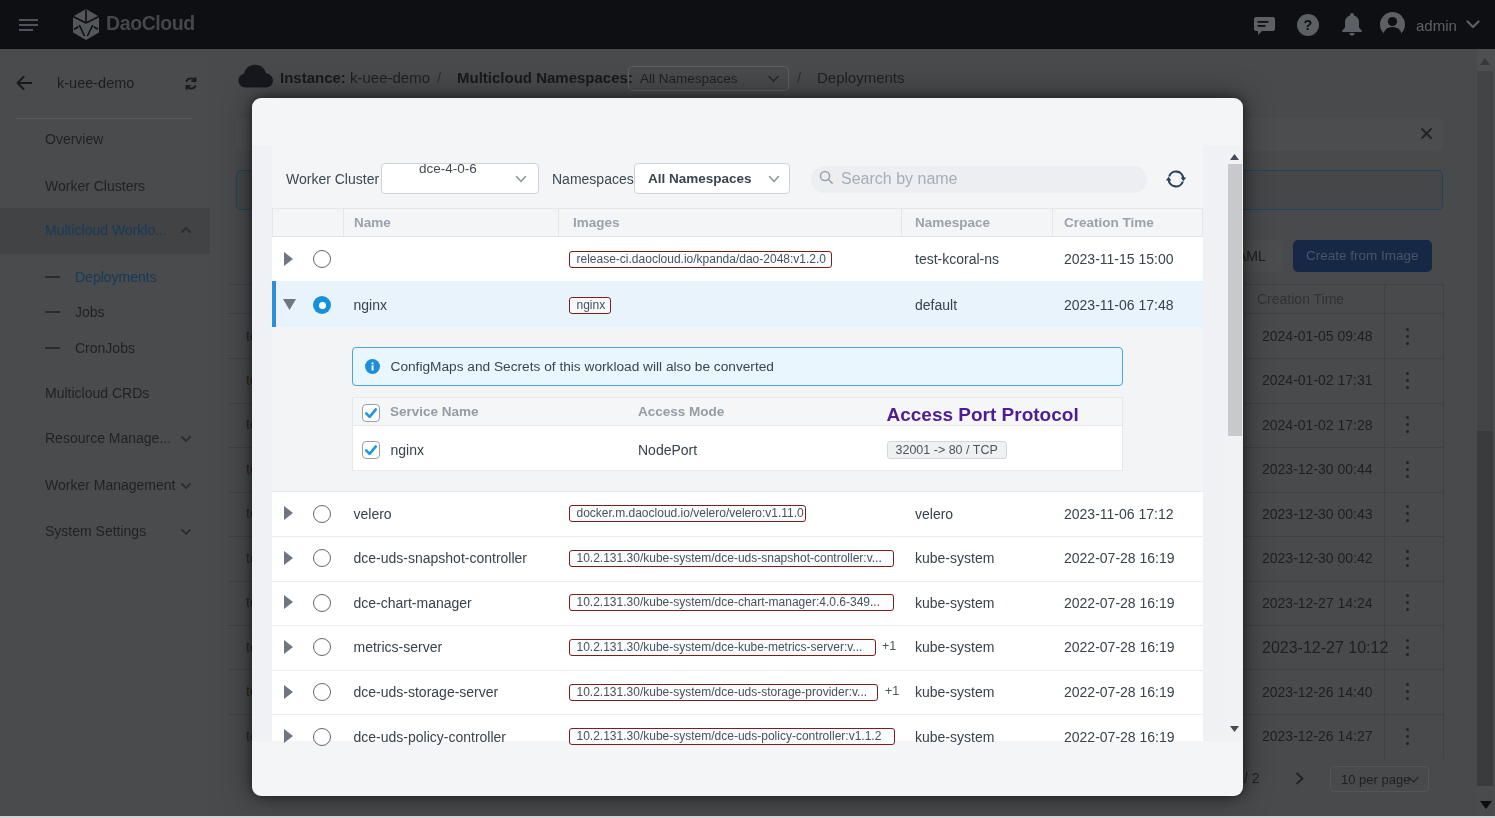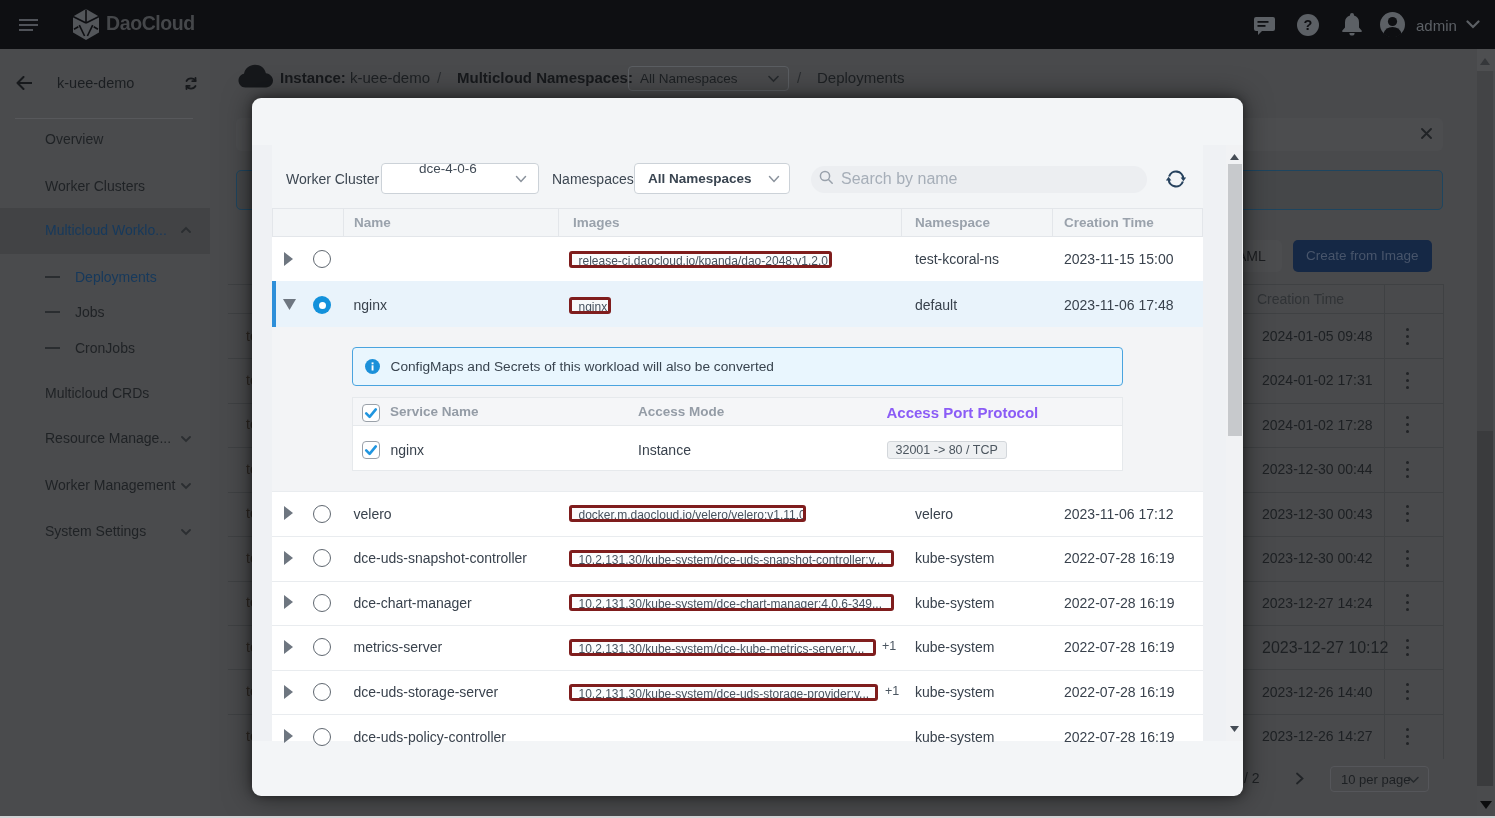--- a/index.html
+++ b/index.html
@@ -20,21 +20,21 @@
   .dots3 { position:absolute; width:3px; }
   .dots3 i { display:block; width:3.4px; height:3.4px; border-radius:50%; background:#212326; margin:0 0 3.4px 0; }
   
   #modal { position:absolute; left:252px; top:98px; width:991px; height:698px;
     background:#f3f5f7; border-radius:9px; box-shadow:0 0 28px rgba(0,0,0,0.5), 0 0 9px rgba(0,0,0,0.4);
     overflow:hidden; }
   #mhead { position:absolute; left:0; top:0; width:991px; height:47px; background:#fff;
     border-bottom:1px solid #edf0f3; }
   #mfoot { position:absolute; left:0; top:643px; width:991px; height:55px; background:#fff; }
   .seltext { font-size:13.5px; color:#414b56; }
-  .tag { position:absolute; height:17px; line-height:15.5px; border:3px solid #7f1d1d; background:#fbfcfd;
+  .tag { position:absolute; height:17px; line-height:15.5px; border:1px solid #7f1d1d; background:#fbfcfd;
     border-radius:3px; font-size:12px; color:#47525e; padding:0 0 0 7px; overflow:hidden; white-space:nowrap; }
   .rowname { position:absolute; left:101.5px; font-size:14px; color:#39424d; white-space:nowrap; }
   .rowns { position:absolute; left:663px; font-size:14px; color:#39424d; }
   .rowdt { position:absolute; left:812px; font-size:14px; color:#39424d; }
   .tri-r { position:absolute; width:0; height:0; border-top:7.5px solid transparent;
     border-bottom:7.5px solid transparent; border-left:9.5px solid #6e7680; }
   .radio { position:absolute; width:18px; height:18px; border-radius:50%;
     border:1.6px solid #5f6770; background:#fff; }
   .hline { position:absolute; background:#e9ecef; height:1px; }
   .chk { position:absolute; width:18px; height:17.5px; background:#fff; border:1.5px solid #9aa1a9; border-radius:4px; }
@@ -330,28 +330,28 @@
   <div class="abs" style="left:100.5px;top:300px;width:769px;height:27px;background:#f5f6f8;"></div>
   <div class="abs" style="left:100.5px;top:328px;width:769px;height:43.5px;background:#fff;"></div>
   <div class="abs" style="left:99.5px;top:327px;width:771px;height:1px;background:#e6e9ec;"></div>
   <div class="chk" style="left:110px;top:306px;">
       <svg width="14" height="14" viewBox="0 0 14 14">
         <path d="M2.2 7.4 L5.6 10.8 L11.8 3.4" stroke="#2196e0" stroke-width="2.6" fill="none" stroke-linecap="round" stroke-linejoin="round"></path>
       </svg>
     </div>
   <div class="abs" style="left:138px;top:306px;font-size:13.5px;color:#949ca6;font-weight:bold;">Service Name</div>
   <div class="abs" style="left:386px;top:306px;font-size:13.5px;color:#949ca6;font-weight:bold;">Access Mode</div>
-  <div class="abs" style="left:634.5px;top:306px;font-size:15px;color:#8b5cf6;font-weight:bold;">Access Port Protocol</div>
+  <div class="abs" style="left:634.5px;top:306px;font-size:19px;color:#4c1d95;font-weight:bold;">Access Port Protocol</div>
   <div class="chk" style="left:110px;top:343px;">
       <svg width="14" height="14" viewBox="0 0 14 14">
         <path d="M2.2 7.4 L5.6 10.8 L11.8 3.4" stroke="#2196e0" stroke-width="2.6" fill="none" stroke-linecap="round" stroke-linejoin="round"></path>
       </svg>
     </div>
   <div class="abs" style="left:138.5px;top:344px;font-size:14px;color:#39424d;">nginx</div>
-  <div class="abs" style="left:386px;top:344px;font-size:14px;color:#39424d;">Instance</div>
+  <div class="abs" style="left:386px;top:344px;font-size:14px;color:#39424d;">NodePort</div>
   <div class="abs" style="left:634.5px;top:342.5px;height:18px;line-height:17px;background:#eef0f2;border:1px solid #d3d7db;border-radius:3px;font-size:12.5px;color:#4c565f;padding:0 8px;">32001 -&gt; 80 / TCP</div>
 
   <div class="hline" style="left:20px;top:393.3px;width:931px;"></div>
   <div class="tri-r" style="left:32.3px;top:408.1px;"></div>
   <div class="radio" style="left:61px;top:406.6px;"></div>
   <div class="rowname" style="top:407.6px;">velero</div>
   <div class="tag" style="left:316.5px;top:407.1px;width:237.5px;">docker.m.daocloud.io/velero/velero:v1.11.0</div>
   <div class="rowns" style="top:407.6px;">velero</div>
   <div class="rowdt" style="top:407.6px;">2023-11-06 17:12</div>
   <div class="hline" style="left:20px;top:437.9px;width:931px;"></div>
@@ -381,20 +381,21 @@
   <div class="radio" style="left:61px;top:585.0px;"></div>
   <div class="rowname" style="top:586.0px;">dce-uds-storage-server</div>
   <div class="tag" style="left:316.5px;top:585.5px;width:309.5px;">10.2.131.30/kube-system/dce-uds-storage-provider:v...</div>
   <div class="abs" style="left:633px;top:586.0px;font-size:12.5px;color:#4a5560;">+1</div>
   <div class="rowns" style="top:586.0px;">kube-system</div>
   <div class="rowdt" style="top:586.0px;">2022-07-28 16:19</div>
   <div class="hline" style="left:20px;top:616.3px;width:931px;"></div>
   <div class="tri-r" style="left:32.3px;top:631.1px;"></div>
   <div class="radio" style="left:61px;top:629.6px;"></div>
   <div class="rowname" style="top:630.6px;">dce-uds-policy-controller</div>
+  <div class="tag" style="left:316.5px;top:630.1px;width:326px;">10.2.131.30/kube-system/dce-uds-policy-controller:v1.1.2</div>
   <div class="rowns" style="top:630.6px;">kube-system</div>
   <div class="rowdt" style="top:630.6px;">2022-07-28 16:19</div>
 
   <div class="abs" style="left:974px;top:47px;width:17px;height:596px;background:#f1f2f4;"></div>
   <svg class="abs" style="left:978px;top:56px" width="9" height="6" viewBox="0 0 9 6">
       <polygon points="4.5,0 9,6 0,6" fill="#454c55"></polygon>
     </svg>
   <div class="abs" style="left:975.5px;top:66px;width:14px;height:272px;background:#c7c9cc;"></div>
   <svg class="abs" style="left:978px;top:628px" width="9" height="6" viewBox="0 0 9 6">
       <polygon points="4.5,6 9,0 0,0" fill="#454c55"></polygon>

